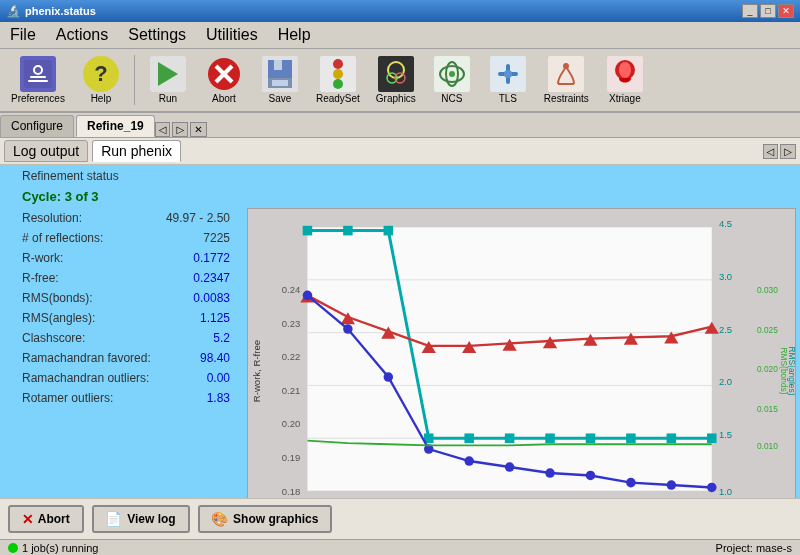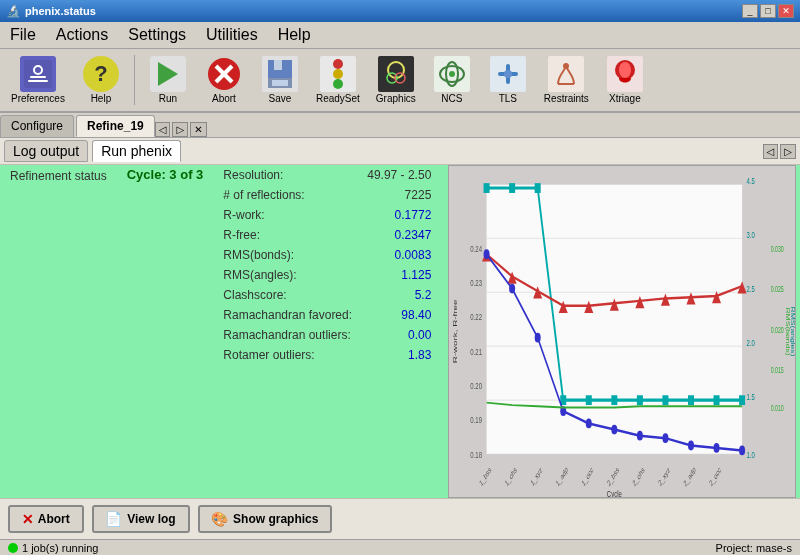--- a/index.html
+++ b/index.html
@@ -120,24 +120,25 @@
       border-radius: 3px 3px 0 0;
     }
     .sub-tab.active {
       background: white;
       border-bottom: 1px solid white;
     }
 
     
     .main-content {
       flex: 1;
-      background: #86efac;
-      display: flex;
-      flex-direction: row;
+      background: #7dd3fc;
+      display: flex;
+      flex-direction: column;
       overflow: hidden;
+      padding-left: 12px;
     }
 
     .refinement-heading {
       padding: 4px 10px;
       font-size: 12px;
       font-weight: normal;
       color: #333;
     }
 
     .cycle-info {

